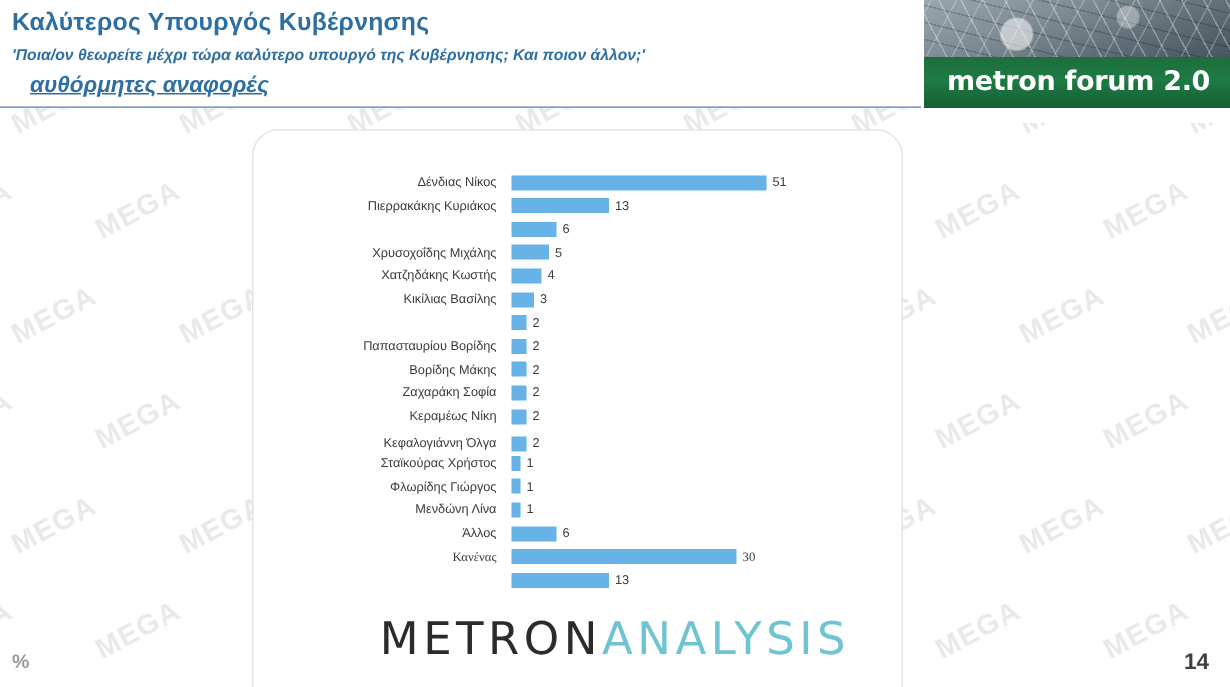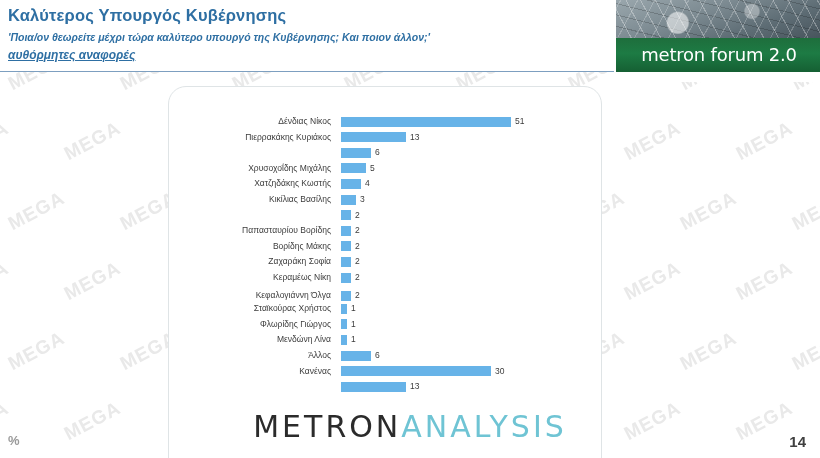--- a/index.html
+++ b/index.html
@@ -44,40 +44,41 @@
     color: #2e6fa3;
     letter-spacing: 0.2px;
   }
   #header-sub {
     position: absolute; left: 8px; top: 31px;
     font-size: 10.5px; font-weight: bold;
     font-style: italic;
     color: #2e6fa3;
   }
   #header-note {
-    position: absolute; left: 8px; top: 48px;
-    font-size: 12px; font-weight: bold;
+    position: absolute; left: 20px; top: 48px;
+    font-size: 15px; font-weight: bold;
     font-style: italic;
     color: #2e6fa3;
     text-decoration: underline;
   }
   #header-rule {
     position: absolute; left: 0; top: 71px;
     width: 614px; height: 1px;
     background: #7d9fc0;
   }
 
   
   #logo-block {
     position: absolute; right: 0; top: 0;
     width: 206px; height: 82px;
     background: #ffffff;
     border-left: 2px solid #ffffff;
     overflow: hidden;
     z-index: 4;
+    font-weight: bold;
   }
   #logo-photo {
     position: absolute; left: 0; top: 0;
     width: 206px; height: 38px;
     background:
       radial-gradient(circle at 30% 60%, rgba(255,255,255,.55) 0 7%, rgba(255,255,255,0) 8%),
       radial-gradient(circle at 66% 30%, rgba(255,255,255,.35) 0 5%, rgba(255,255,255,0) 6%),
       repeating-linear-gradient(62deg, rgba(255,255,255,.30) 0 1px, rgba(255,255,255,0) 1px 13px),
       repeating-linear-gradient(-62deg, rgba(255,255,255,.22) 0 1px, rgba(255,255,255,0) 1px 15px),
       repeating-linear-gradient(14deg, rgba(0,0,0,.18) 0 1px, rgba(0,0,0,0) 1px 11px),
@@ -329,21 +330,21 @@
       <div class="row" style="top: 246.4px;">
         <div class="cat-label">Μενδώνη Λίνα</div>
         <div class="bar" style="width: 6px; background: rgb(103, 179, 232);"></div>
         <div class="val-label" style="left: 182px;">1</div>
       </div>
       <div class="row" style="top: 262px;">
         <div class="cat-label">Άλλος</div>
         <div class="bar" style="width: 30px; background: rgb(103, 179, 232);"></div>
         <div class="val-label" style="left: 206px;">6</div>
       </div>
-      <div class="row" style="top: 277.6px;">
+      <div class="row" style="top: 277.6px; font-family: Liberation Serif, serif;">
         <div class="cat-label">Κανένας</div>
         <div class="bar" style="width: 150px; background: rgb(103, 179, 232);"></div>
         <div class="val-label" style="left: 326px;">30</div>
       </div>
       <div class="row" style="top: 293.2px;">
         <div class="bar" style="width: 65px; background: rgb(103, 179, 232);"></div>
         <div class="val-label" style="left: 241px;">13</div>
       </div>
     </div>
 </div>

